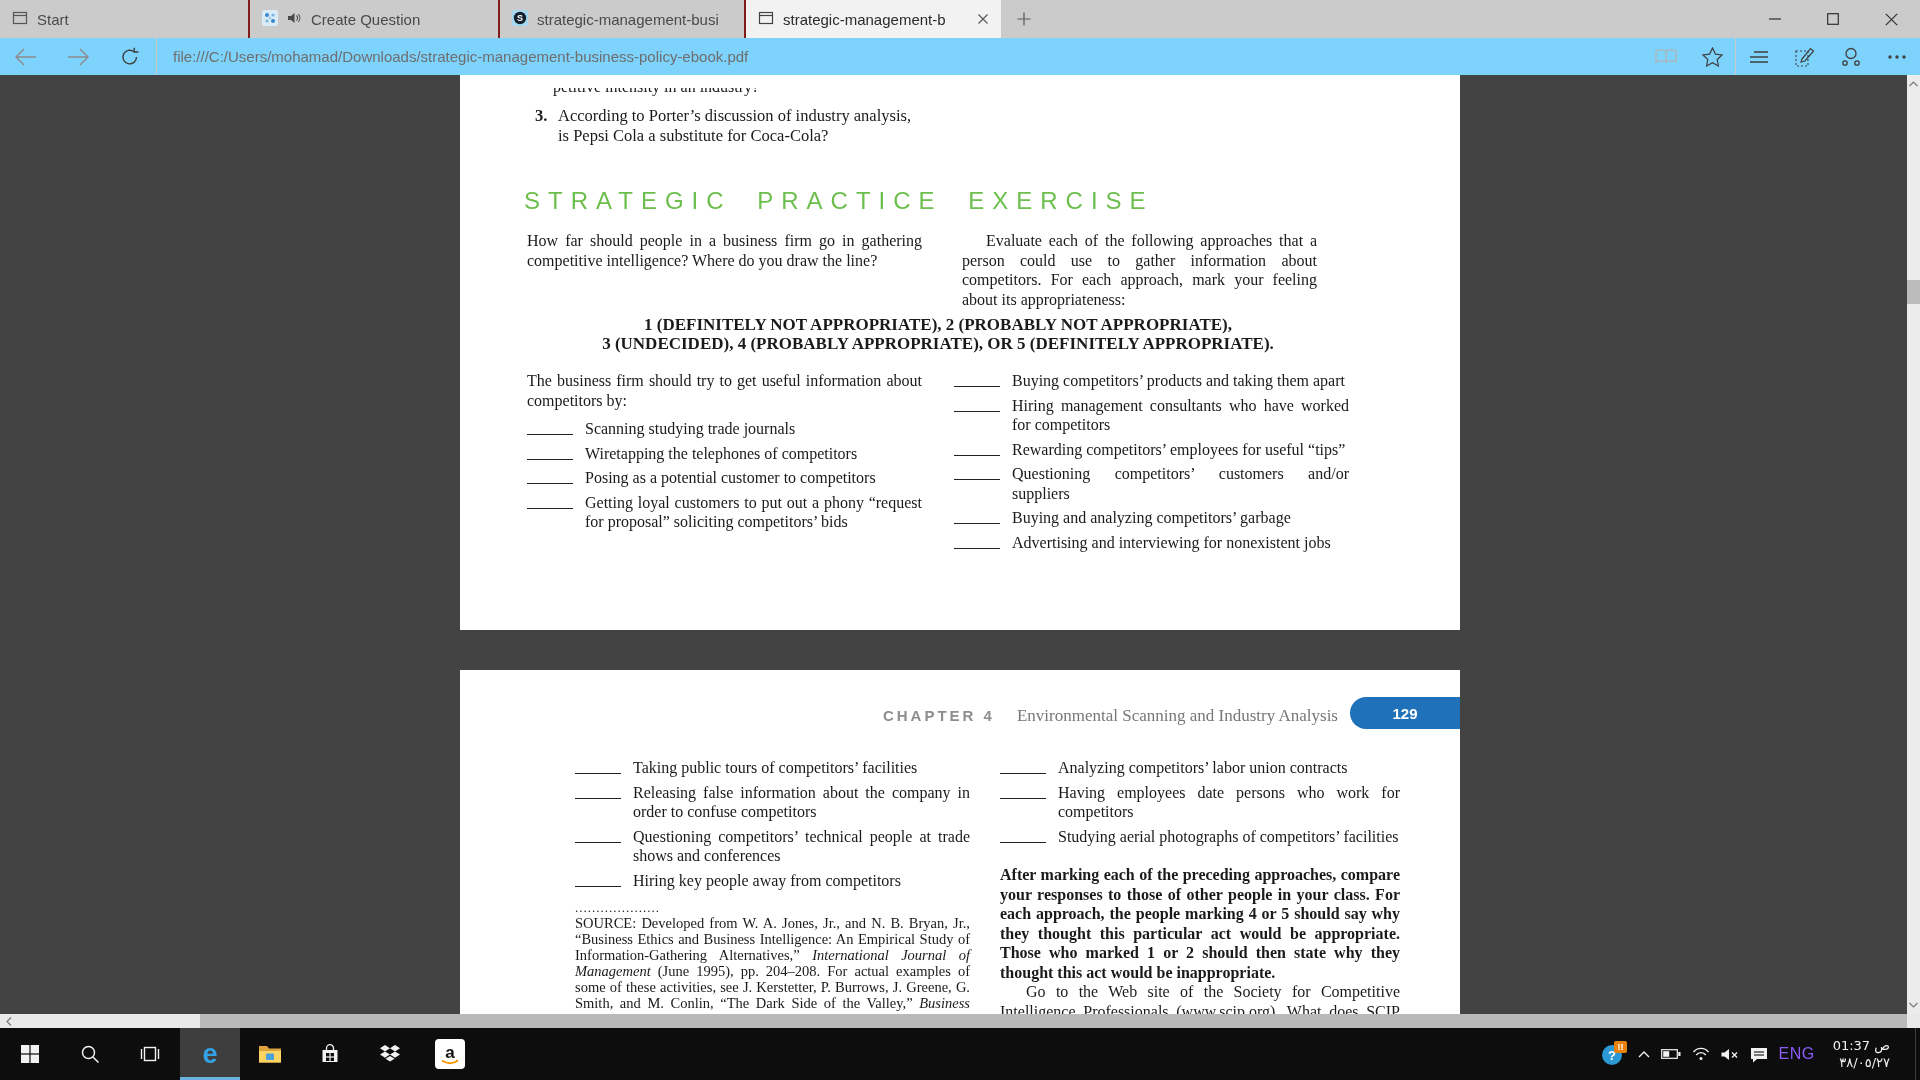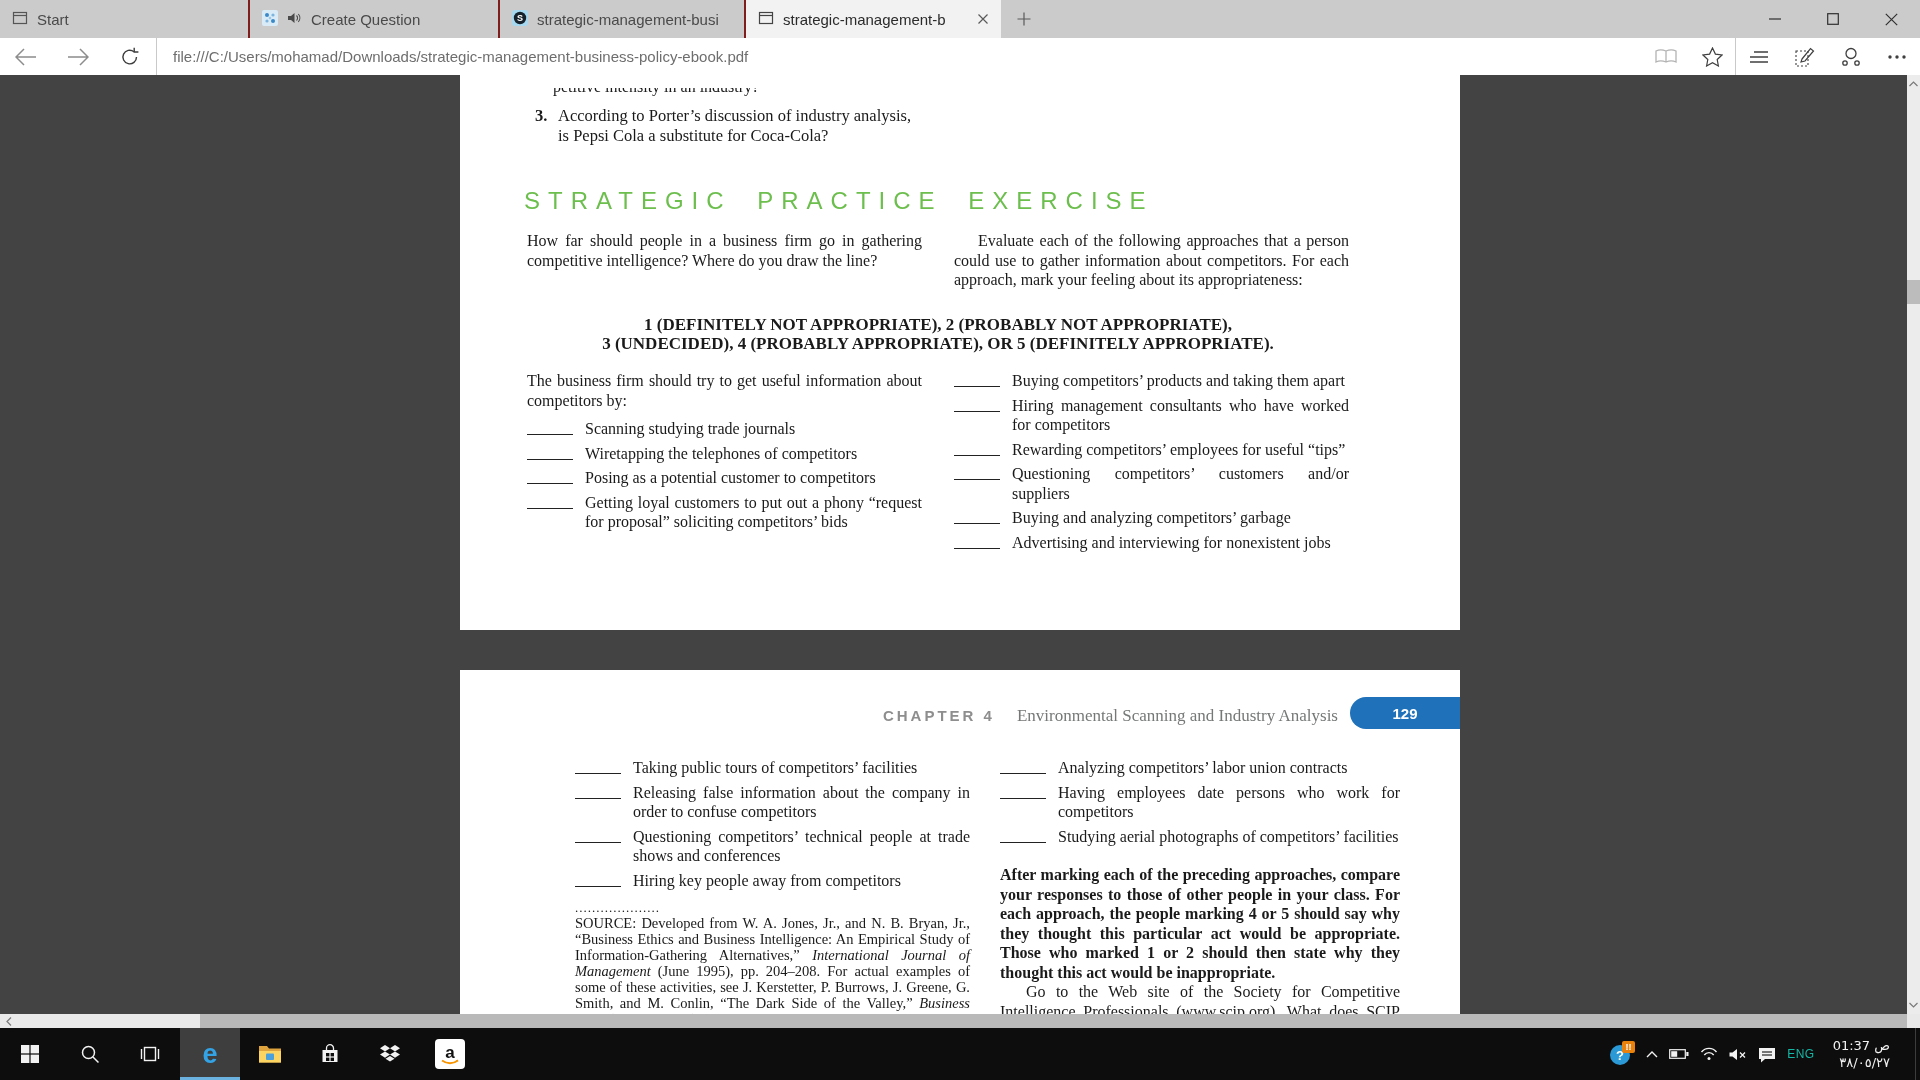--- a/index.html
+++ b/index.html
@@ -14,42 +14,42 @@
   .tab-cq { width:250px; }
   .tab-doc1 { width:246px; }
   .tab-active { width:255px; background:#f2f2f2; border-right:none; color:#2b2b2b; }
   .tab-label { overflow:hidden; text-overflow:clip; white-space:nowrap; }
   .newtab { width:46px; height:38px; display:flex; align-items:center; justify-content:center; }
   .closex { margin-left:auto; display:flex; align-items:center; }
   .win-controls { position:absolute; right:0; top:0; display:flex; }
   .wbtn { width:58px; height:38px; display:flex; align-items:center; justify-content:center; }
 
   
-  .toolbar { position:absolute; top:38px; left:0; width:1920px; height:37px; background:#ffffff; display:flex; align-items:center; }
+  .toolbar { position:absolute; top:38px; left:0; width:1920px; height:37px; background:#7dd3fc; display:flex; align-items:center; }
   .tbtn { width:52px; height:37px; display:flex; align-items:center; justify-content:center; flex:none; }
   .tsep { width:1px; height:37px; background:#c9c9c9; flex:none; }
   .urlbox { flex:1; font-size:15px; color:#6e6e6e; padding-left:16px; white-space:nowrap; overflow:hidden; }
   .tbtn.r { width:46px; }
 
   
   .content { position:absolute; top:75px; left:0; width:1920px; height:953px; background:#434343; }
   .page { position:absolute; left:460px; width:1000px; background:#ffffff; overflow:hidden;
           font-family:"Liberation Serif","DejaVu Serif",serif; color:#1a1a1a; }
   .page1 { top:0; height:555px; }
   .page2 { top:595px; height:388px; }
 
   .p1-clip { position:absolute; top:13px; left:93px; width:320px; height:12px; overflow:hidden; }
   .p1-clip span { display:block; margin-top:-10px; font-size:16px; }
   .p1-q { position:absolute; top:31px; left:75px; width:378px; display:flex; font-size:16.5px; line-height:20px; }
   .p1-qnum { font-weight:bold; width:23px; flex:none; }
   .p1-heading { position:absolute; top:112px; left:64px; font-family:"Liberation Sans",sans-serif; font-size:24px; color:#6cbe4d; letter-spacing:8px; word-spacing:11px; white-space:nowrap; }
-  .p1-row1 { position:absolute; top:156px; left:67px; width:822px; display:flex; gap:32px; }
+  .p1-row1 { position:absolute; top:156px; left:67px; width:822px; display:flex; }
   .p1-row1 .col, .p1-row2 .col { width:395px; }
   .para { font-size:16px; line-height:19.5px; text-align:justify; }
-  .indent { text-indent:24px; }
+  .indent { text-indent:24px;margin-left:40px; }
   .p1-scale { position:absolute; top:241px; left:67px; width:822px; text-align:center; font-weight:bold; font-size:17px; line-height:18.5px; }
   .p1-row2 { position:absolute; top:296px; left:67px; width:822px; display:flex; gap:32px; }
   .list-intro { font-size:16px; line-height:19.5px; text-align:justify; margin-bottom:9px; }
   .bi { display:flex; margin-bottom:5px; font-size:16px; line-height:19.5px; }
   .blank { width:46px; height:16px; border-bottom:1.2px solid #222; margin-right:12px; flex:none; }
   .bi-t { flex:1; text-align:justify; }
 
   .p2-chapter { position:absolute; top:36px; left:0; width:878px; text-align:right; white-space:nowrap; }
   .ch-label { font-family:"Liberation Sans",sans-serif; font-weight:bold; font-size:15px; letter-spacing:3px; color:#8e8e8e; }
   .ch-title { font-size:17px; color:#767878; margin-left:18px; }
@@ -71,21 +71,21 @@
   .harrow { position:absolute; left:2px; top:0; width:14px; height:14px; display:flex; align-items:center; justify-content:center; }
   .corner { position:absolute; right:0; bottom:0; width:13px; height:14px; background:#e9e9e9; }
 
   
   .taskbar { position:absolute; top:1028px; left:0; width:1920px; height:52px; background:#0d0d0d; display:flex; align-items:center; }
   .tkbtn { width:60px; height:52px; display:flex; align-items:center; justify-content:center; flex:none; }
   .tkbtn.edge-active { background:#3e3e3e; position:relative; }
   .edge-underline { position:absolute; bottom:0; left:0; width:100%; height:3px; background:#6cb2e0; }
   .tray { position:absolute; right:0; top:0; height:52px; display:flex; align-items:center; gap:11px; padding-right:30px; }
   .trayic { display:flex; align-items:center; justify-content:center; }
-  .lang { color:#14b8a6; font-size:12px; letter-spacing:.5px;text-align:right; }
+  .lang { color:#8b5cf6; font-size:16px; letter-spacing:.5px;text-align:right; }
   .clock { color:#f2f2f2; font-size:13px; line-height:17px; text-align:right; font-family:"DejaVu Sans",sans-serif;margin-left:7px; }
   .show-desktop { position:absolute; right:0; top:0; height:52px; width:5px; border-left:1px solid #3c3c3c; }
 </style>
 </head>
 <body>
 
 <div class="screen">
 
   <div class="titlebar">
     <div class="tab tab-start">

